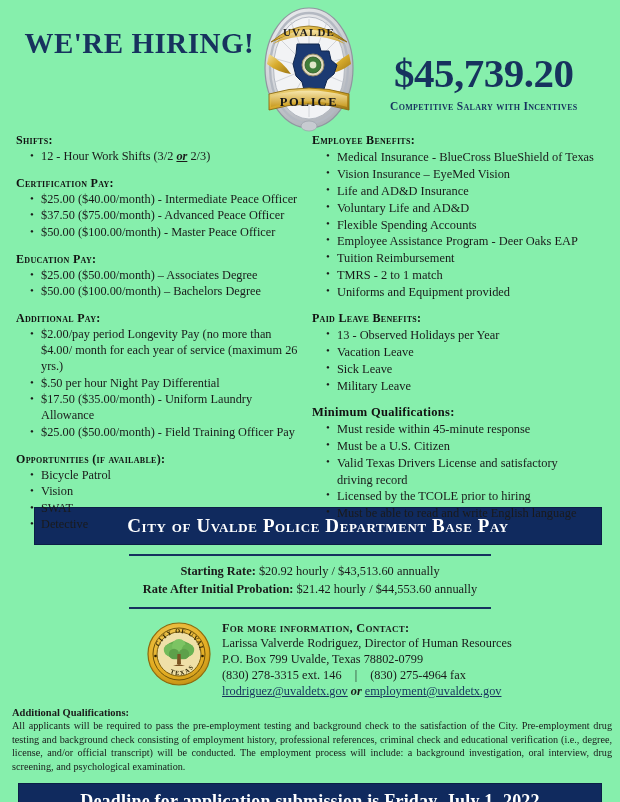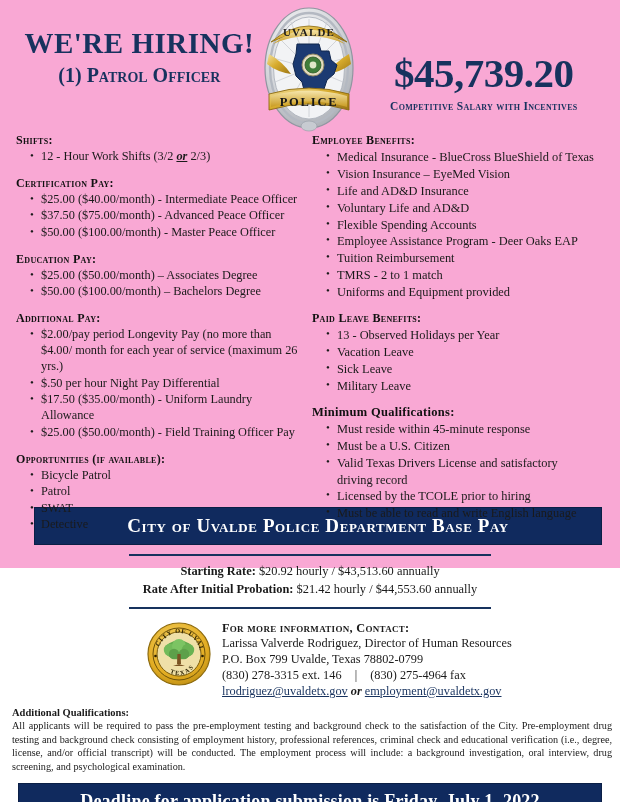--- a/index.html
+++ b/index.html
@@ -11,22 +11,22 @@
     width: 620px;
     height: 802px;
     position: relative;
     font-family: "Liberation Serif", "DejaVu Serif", serif;
     color: #1a1a1a;
     overflow: hidden;
   }
   .page {
     position: relative;
     width: 620px;
-    height: 568px;
-    background: #f9a8d4;
+    height: 802px;
+    background: #86efac;
   }
 
   
   .header {
     position: relative;
     height: 133px;
     display: flex;
     align-items: flex-start;
     justify-content: space-between;
   }
@@ -218,21 +218,20 @@
 </style>
 </head>
 <body>
 
 <div class="page">
 
   <div class="header">
 
     <div class="header-left">
       <div class="hire-title">WE'RE HIRING!</div>
-      <div class="hire-sub">(1) Patrol Officer</div>
     </div>
 
     <div class="header-badge">
       <svg class="badge-svg" width="105" height="133" viewBox="0 0 105 133" xmlns="http://www.w3.org/2000/svg">
         <defs>
           <radialGradient id="silver" cx="40%" cy="30%" r="75%">
             <stop offset="0%" stop-color="#fbfbfb"></stop>
             <stop offset="55%" stop-color="#d8dade"></stop>
             <stop offset="100%" stop-color="#a9adb4"></stop>
           </radialGradient>
@@ -319,21 +318,21 @@
       <ul class="items">
         <li>$2.00/pay period Longevity Pay (no more than $4.00/ month for each year of service (maximum 26 yrs.)</li>
         <li>$.50 per hour Night Pay Differential</li>
         <li>$17.50 ($35.00/month) - Uniform Laundry Allowance</li>
         <li>$25.00 ($50.00/month) - Field Training Officer Pay</li>
       </ul>
 
       <div class="sec-head">Opportunities (if available):</div>
       <ul class="items">
         <li>Bicycle Patrol</li>
-        <li>Patrol</li>
+        <li>Vision</li>
         <li>SWAT</li>
         <li>Detective</li>
       </ul>
     </div>
 
     <div class="col col-right">
 
       <div class="sec-head">Employee Benefits:</div>
       <ul class="items">
         <li>Medical Insurance - BlueCross BlueShield of Texas</li>

